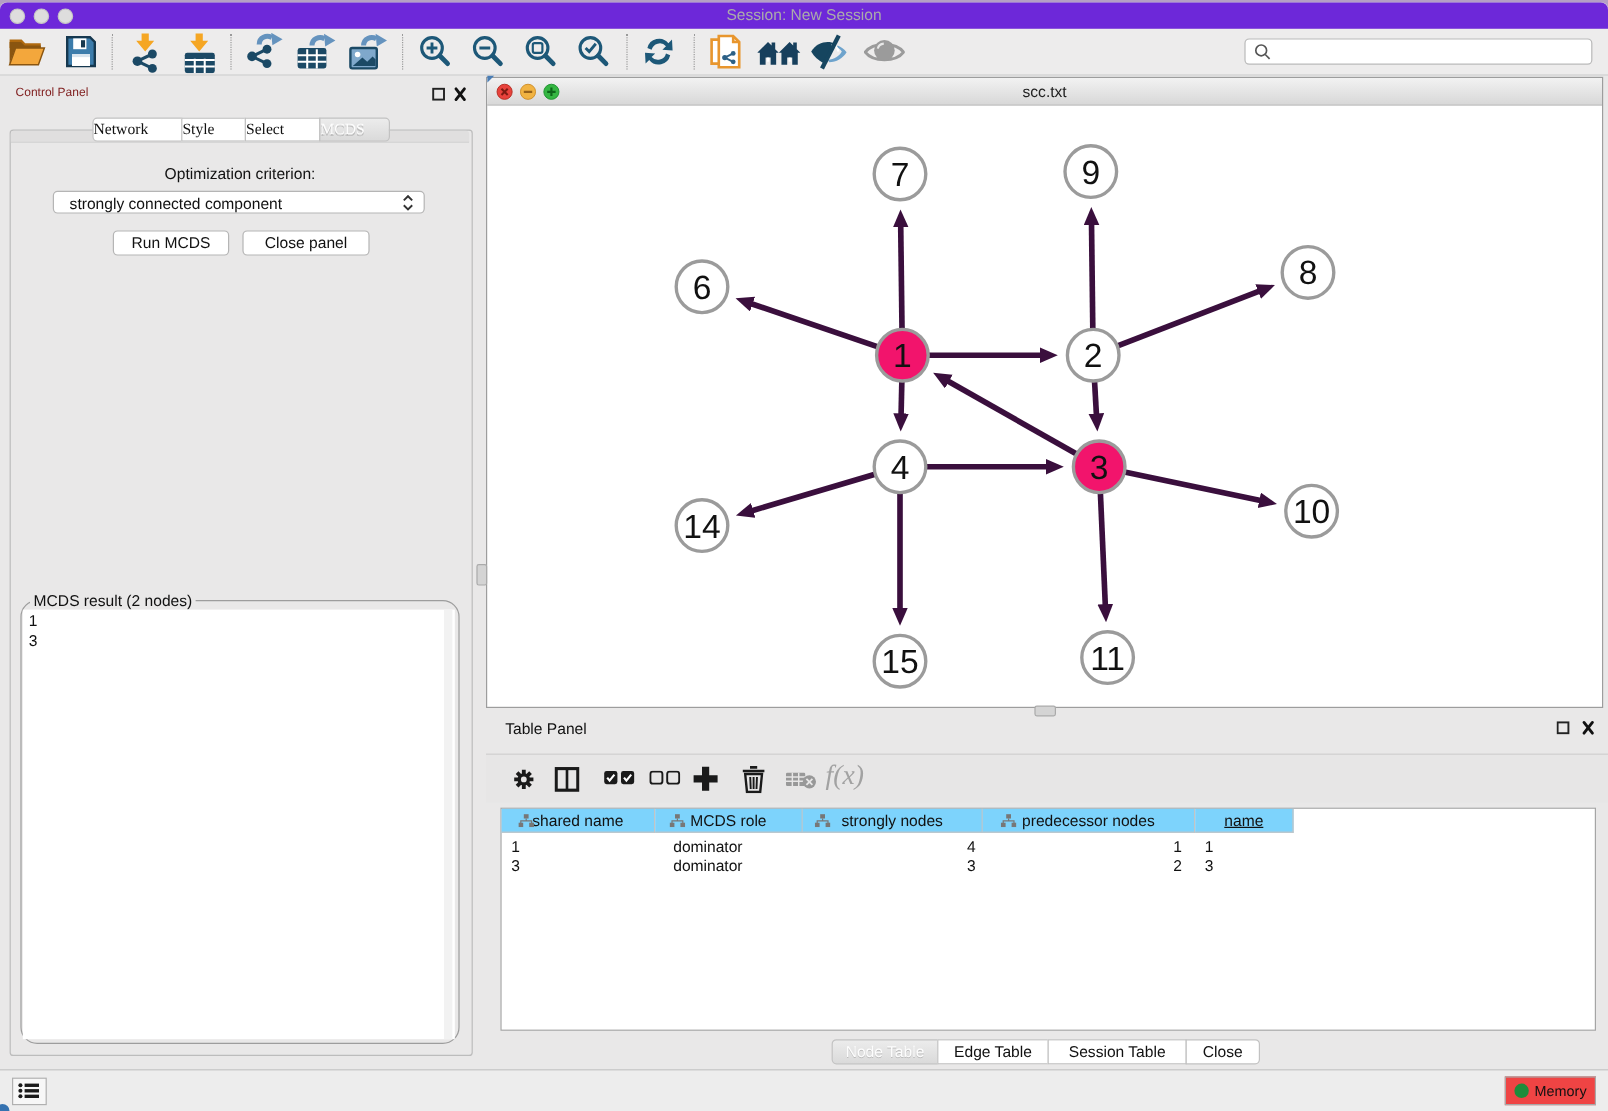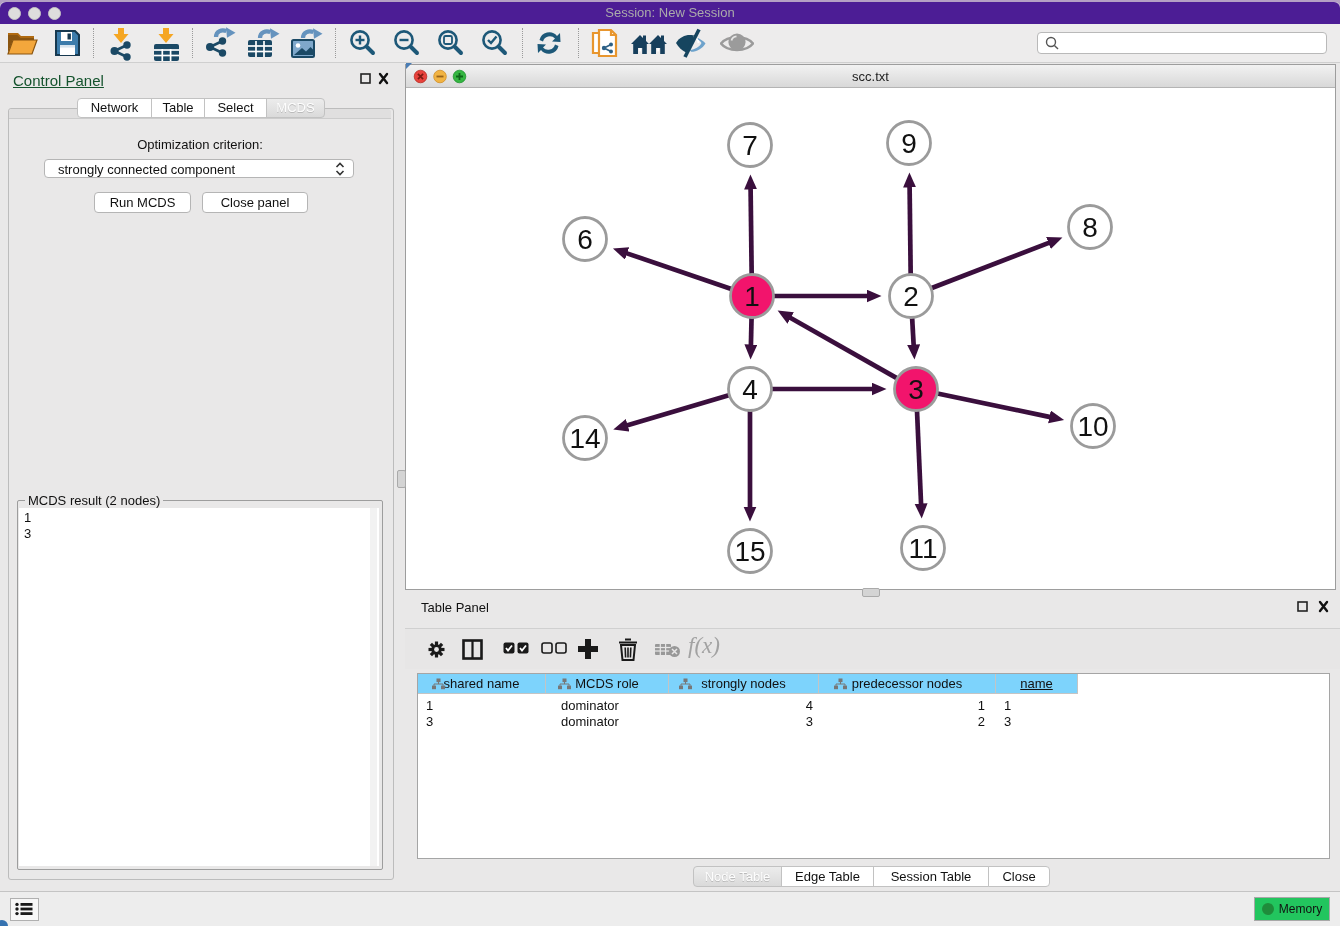--- a/index.html
+++ b/index.html
@@ -1,50 +1,50 @@
 <!DOCTYPE html>
 <html><head><meta charset="utf-8">
 <style>
 html,body{margin:0;padding:0;}
 body{width:1340px;height:926px;position:relative;overflow:hidden;
   font-family:"Liberation Sans",sans-serif;background:#b4a0c4;}
 .abs{position:absolute;}
 
 #shell{position:absolute;left:0;top:2px;width:1340px;height:924px;background:#e9e8e8;
   border-radius:5px 5px 0 0;}
-#titlebar{position:absolute;left:0;top:2px;width:1340px;height:22px;background:#4c1d95;
+#titlebar{position:absolute;left:0;top:2px;width:1340px;height:22px;background:#6d28d9;
   border-radius:6px 6px 0 0;border-bottom:1px solid #d8d8d8;}
 .tl{position:absolute;top:5px;width:11px;height:11px;border-radius:50%;
   background:#dedddd;border:1px solid #c6c5c5;}
 #wtitle{position:absolute;top:3px;left:0;width:100%;text-align:center;color:#ababab;
   font-size:13px;}
 #toolbar{position:absolute;left:0;top:24px;width:1340px;height:38px;background:#edecec;
   border-bottom:1px solid #cfcfcf;}
 .sep{position:absolute;top:4px;height:30px;width:0;border-left:1px dotted #9a9a9a;}
 .ticon{position:absolute;top:3px;}
 #search{position:absolute;left:1037px;top:8px;width:288px;height:20px;background:#fff;
   border:1px solid #b9b9b9;border-radius:4px;}
 
-#cptitle{position:absolute;left:13px;top:72px;font-size:15px;color:#14532d;text-decoration:underline;}
+#cptitle{position:absolute;left:13px;top:72px;font-size:10px;color:#7f1d1d;}
 #cpbox{position:absolute;left:8px;top:108px;width:384px;height:770px;background:#e9e8e8;
   border:1px solid #bcbcbc;border-radius:3px;}
 #cptabband{position:absolute;left:0px;top:0px;width:382px;height:9px;background:#e0dfdf;
   border-bottom:1px solid #cccccc;border-radius:3px 3px 0 0;}
-.tab{position:absolute;top:98px;height:18px;line-height:18px;text-align:center;
-  font-size:13px;color:#111;background:#fff;border:1px solid #c2c2c2;}
+.tab{position:absolute;top:98px;height:18px;line-height:18px;text-align:left;
+  font-size:13px;color:#111;background:#fff;border:1px solid #c2c2c2;font-family:Liberation Serif, serif;}
 .tabsel{background:linear-gradient(#ececec,#dadada) !important;color:#fdfdfd !important;
   text-shadow:0 1px 0 #bbb;}
 #optlabel{position:absolute;left:8px;top:137px;width:384px;text-align:center;font-size:13px;color:#111;}
 #dropdown{position:absolute;left:44px;top:159px;width:310px;height:19px;background:#fff;
   border:1px solid #b5b5b5;border-radius:4px;font-size:13px;line-height:19px;color:#111;
   padding-left:13px;box-sizing:border-box;}
 .btn{position:absolute;height:19px;background:#fff;border:1px solid #b5b5b5;border-radius:4px;
   font-size:13px;line-height:19px;text-align:center;color:#111;}
 #fieldset{position:absolute;left:17px;top:500px;width:364px;height:368px;
-  border:1px solid #9d9d9d;border-radius:2px;}
+  border:1px solid #9d9d9d;border-radius:14px;}
 #fslabel{position:absolute;left:7px;top:-8px;background:#e9e8e8;padding:0 3px;font-size:13px;color:#111;}
 #fswhite{position:absolute;left:1px;top:7px;width:360px;height:358px;background:#fff;}
 #fstext{position:absolute;left:5px;top:2px;font-size:13px;color:#111;line-height:16px;}
 #fsscroll{position:absolute;right:2px;top:0px;width:7px;height:358px;background:#f2f2f2;}
 
 #netwin{position:absolute;left:405px;top:64px;width:929px;height:524px;background:#fff;
   border:1px solid #9d9d9d;}
 #nettitle{position:absolute;left:0;top:0;width:100%;height:22px;
   background:linear-gradient(#f2f2f2,#d8d8d8);border-bottom:1px solid #b4b4b4;}
 #netname{position:absolute;top:4px;left:0;width:100%;text-align:center;font-size:13px;color:#222;}
@@ -56,21 +56,21 @@
 .th{position:absolute;top:0;height:20px;background:#7dd3fc;border-right:1px solid #c4c4c4;
   border-bottom:1px solid #c4c4c4;font-size:13px;text-align:center;line-height:20px;color:#111;box-sizing:border-box;}
 .td{position:absolute;font-size:13px;color:#111;height:16px;line-height:16px;}
 .btab{position:absolute;top:866px;height:19px;line-height:19px;text-align:center;font-size:13px;
   color:#111;background:#fff;border:1px solid #c2c2c2;}
 
 #statusbar{position:absolute;left:0;top:891px;width:1340px;height:35px;background:#ededed;
   border-top:1px solid #c4c4c4;}
 #listbtn{position:absolute;left:10px;top:898px;width:27px;height:21px;background:#f7f7f7;
   border:1px solid #b0b0b0;}
-#membtn{position:absolute;left:1254px;top:897px;width:74px;height:22px;background:#22c55e;
+#membtn{position:absolute;left:1254px;top:897px;width:74px;height:22px;background:#ef4444;
   border:1px solid #a8a8a8;font-size:12px;line-height:22px;text-align:center;color:#111;}
 .hicon{position:absolute;top:4px;}
 .handlev{position:absolute;left:397px;top:470px;width:7px;height:16px;background:#d4d4d4;
   border:1px solid #aaa;border-radius:2px;}
 .handleh{position:absolute;left:862px;top:588px;width:16px;height:7px;background:#d4d4d4;
   border:1px solid #aaa;border-radius:2px;}
 </style></head>
 <body>
 <div id="shell"></div>
 <div id="titlebar">
@@ -222,21 +222,21 @@
 
 <div id="cptitle">Control Panel</div>
 <svg class="abs" style="left:360px;top:72px" width="32" height="14" viewBox="0 0 32 14">
  <rect x="1" y="2" width="9" height="9" fill="none" stroke="#222" stroke-width="1.6"></rect>
  <path d="M20 2 L27 11 M27 2 L20 11" stroke="#111" stroke-width="2.4" stroke-linecap="round"></path>
 </svg>
 <div id="cpbox">
     <div id="cptabband"></div>
   </div>
 <div class="tab" style="left:77px;width:73px;border-radius:4px 0 0 4px;">Network</div>
-<div class="tab" style="left:151px;width:52px;">Table</div>
+<div class="tab" style="left:151px;width:52px;">Style</div>
 <div class="tab" style="left:204px;width:61px;">Select</div>
 <div class="tab tabsel" style="left:266px;width:57px;border-radius:0 4px 4px 0;">MCDS</div>
 <div id="optlabel">Optimization criterion:</div>
 <div id="dropdown">strongly connected component
  <svg width="12" height="14" style="position:absolute;right:7px;top:2px" viewBox="0 0 12 14">
  <path d="M2.5 5 L6 1.5 L9.5 5" fill="none" stroke="#333" stroke-width="1.6"></path>
  <path d="M2.5 9 L6 12.5 L9.5 9" fill="none" stroke="#333" stroke-width="1.6"></path>
     </svg>
 </div>
 <div class="btn" style="left:94px;top:192px;width:95px;">Run MCDS</div>

